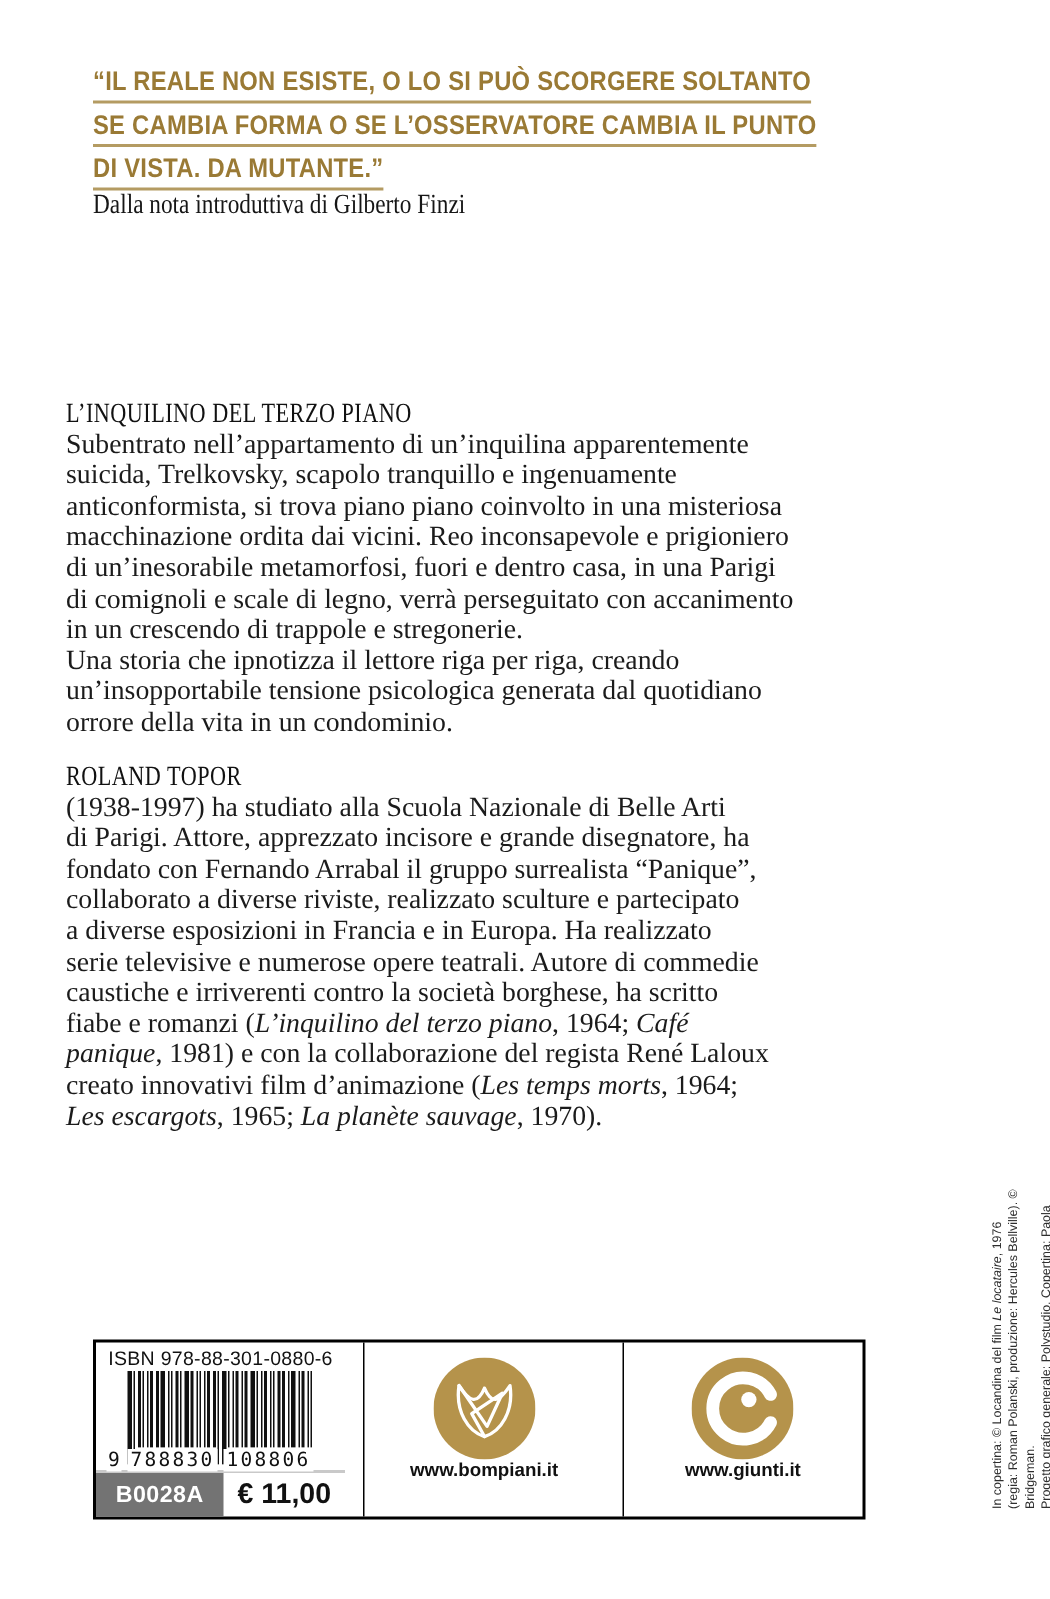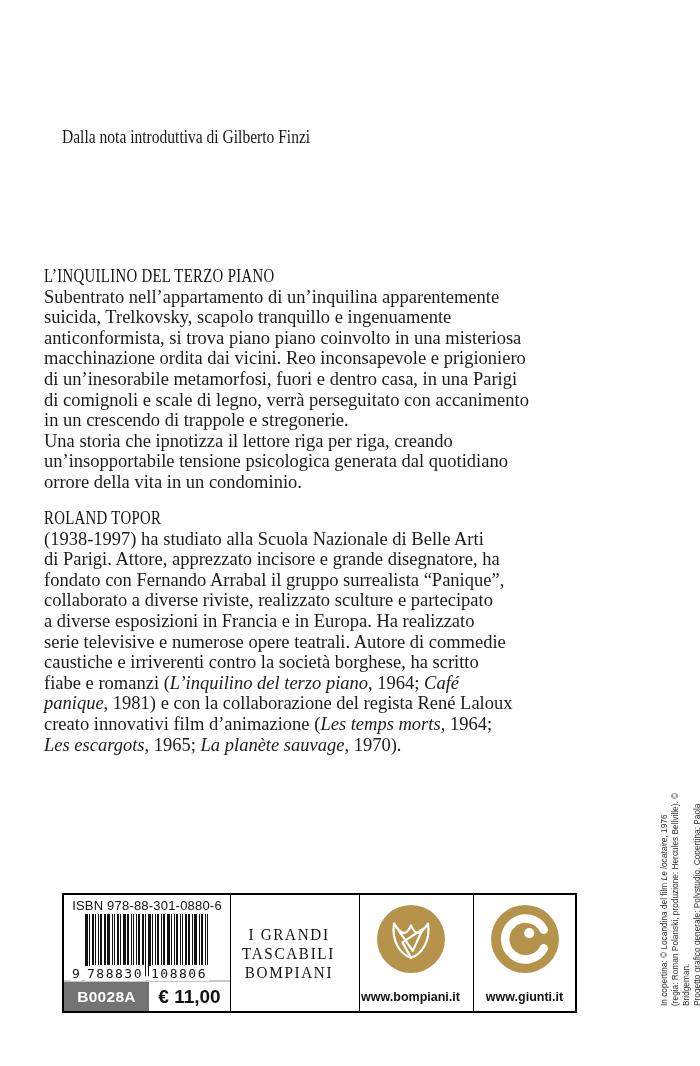--- a/index.html
+++ b/index.html
@@ -29,21 +29,21 @@
            font-family:"Liberation Sans",sans-serif;font-size:8.3px;line-height:11px;
            color:#2e2e2e;white-space:pre-line;}
 
   
   .footer{position:absolute;left:62px;top:893px;width:515px;height:120px;
           border:2px solid #000;box-sizing:border-box;display:flex;background:#fff;}
   .cell{box-sizing:border-box;height:100%;position:relative;}
   .cell+.cell{border-left:1.5px solid #000;}
   .cell-barcode{width:166px;display:flex;flex-direction:column;}
   .cell-series{width:117px;display:flex;flex-direction:column;justify-content:center;align-items:center;}
-  .cell-logo{flex:1;display:flex;flex-direction:column;align-items:center;justify-content:space-between;
+  .cell-logo{flex:1;display:flex;flex-direction:column;align-items:center;justify-content:flex-start;
              padding:10px 0 7px 0;margin-left:12px;}
 
   .isbn-label{font-family:"Liberation Sans",sans-serif;font-size:13px;letter-spacing:.2px;
               text-align:center;padding-top:3px;color:#111;}
   .barcode-area{position:relative;height:68px;margin:1px 8px 0 8px;flex:1;}
   .barcode-area svg{position:absolute;left:0;top:0;width:100%;height:100%;}
   .bc-digit-left{position:absolute;left:-1px;bottom:-1px;font-family:"DejaVu Sans Mono",monospace;
                  font-size:13px;color:#111;background:#fff;padding:0 1px;}
   .bc-digits{position:absolute;bottom:-1px;font-family:"DejaVu Sans Mono",monospace;font-size:13px;
              color:#111;background:#fff;padding:0 2px;letter-spacing:1.5px;}
@@ -58,20 +58,25 @@
   .series-line{font-size:16.5px;letter-spacing:1.8px;line-height:19px;color:#111;white-space:nowrap;
                transform:scaleX(.92);}
   .logo-circle{width:68px;height:68px;color:var(--logo-gold,#b5934b);}
   .site-url{font-family:"Liberation Sans",sans-serif;font-weight:700;font-size:12.5px;color:#111;}
 </style>
 </head>
 <body>
 
 <div class="page">
 
+  <div class="quote">
+    <div class="quote-line">“IL REALE NON ESISTE, O LO SI PUÒ SCORGERE SOLTANTO</div>
+    <div class="quote-line">SE CAMBIA FORMA O SE L’OSSERVATORE CAMBIA IL PUNTO</div>
+    <div class="quote-line">DI VISTA. DA MUTANTE.”</div>
+  </div>
   <div class="byline">Dalla nota introduttiva di Gilberto Finzi</div>
 
   <div class="section section-1">
     <div class="section-title">L’INQUILINO DEL TERZO PIANO</div>
     <div class="section-text">Subentrato nell’appartamento di un’inquilina apparentemente
 suicida, Trelkovsky, scapolo tranquillo e ingenuamente
 anticonformista, si trova piano piano coinvolto in una misteriosa
 macchinazione ordita dai vicini. Reo inconsapevole e prigioniero
 di un’inesorabile metamorfosi, fuori e dentro casa, in una Parigi
 di comignoli e scale di legno, verrà perseguitato con accanimento
@@ -150,25 +155,20 @@
         <span class="bc-digit-left">9</span>
         <span class="bc-digits bc-g1">788830</span>
         <span class="bc-digits bc-g2">108806</span>
       </div>
       <div class="price-row">
         <div class="badge">B0028A</div>
         <div class="price">€ 11,00</div>
       </div>
     </div>
 
-    <div class="cell cell-series">
-      <div class="series-line">I GRANDI</div>
-      <div class="series-line">TASCABILI</div>
-      <div class="series-line">BOMPIANI</div>
-    </div>
 
     <div class="cell cell-logo">
       <svg class="logo-circle" viewBox="-40 -40 80 80">
         <circle r="40" fill="currentColor"></circle>
         <g stroke="#ffffff" stroke-width="2.6" fill="none" stroke-linejoin="round" stroke-linecap="round">
           <path d="M -20,-18 C -23,2 -13,18 0,22 C 13,18 23,2 20,-18 C 12,-6 6,-2 0,-16 C -6,-2 -12,-6 -20,-18 Z"></path>
           <path d="M -20,-18 L 2,14 L 14,-12 L -10,4 L 0,22"></path>
         </g>
       </svg>
       <div class="site-url">www.bompiani.it</div>

